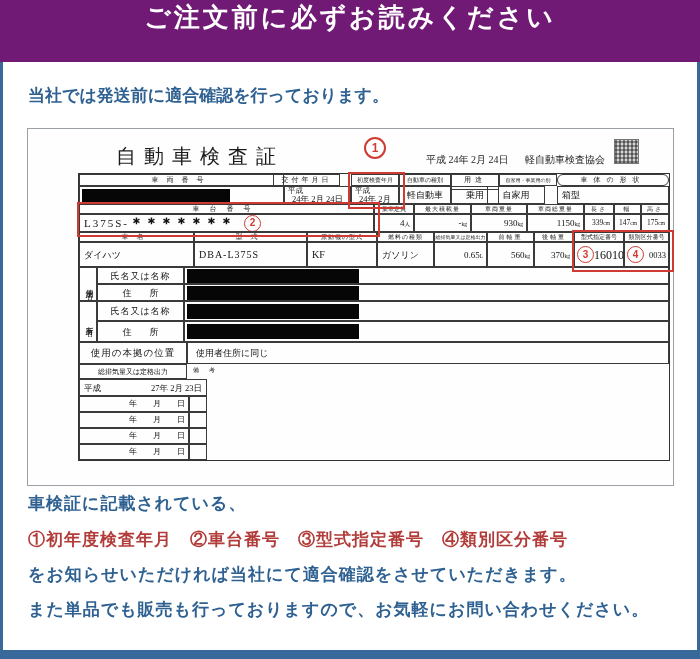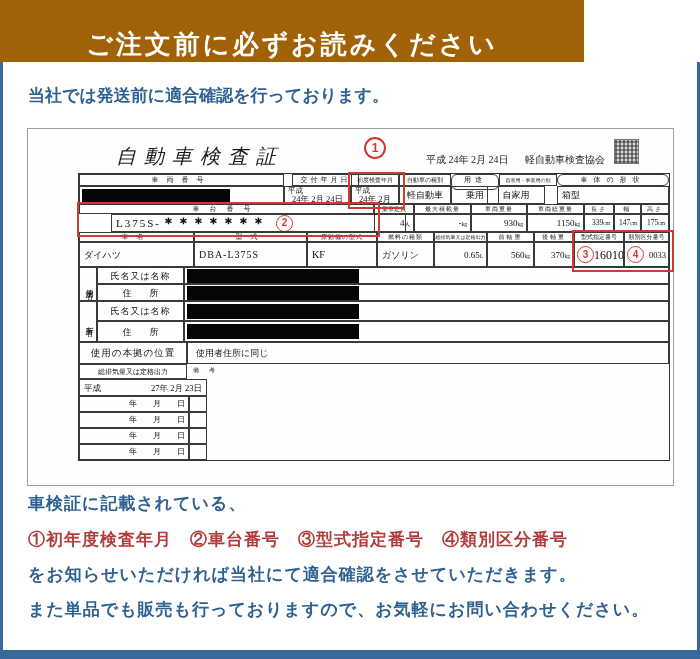--- a/index.html
+++ b/index.html
@@ -1,27 +1,27 @@
 <!DOCTYPE html>
 <html><head>
 <meta charset="utf-8">
 <style>
   html,body{margin:0;padding:0;background:#fff;}
   .page{position:relative;width:700px;height:659px;font-family:"Liberation Sans",sans-serif;overflow:hidden;}
-  .banner{position:absolute;left:0;top:0;width:584px;height:62px;background:#a16207;
-          display:flex;align-items:flex-end;justify-content:center;}
+  .banner{position:absolute;left:0;top:0;width:700px;height:62px;background:#701a75;
+          display:flex;align-items:flex-start;justify-content:center;}
   .banner-title{color:#ffffff;font-size:26px;font-weight:bold;letter-spacing:3px;}
   .content{position:absolute;left:0;top:62px;width:700px;height:597px;background:#ffffff;
            border-left:3px solid #38699a;border-right:3px solid #38699a;border-bottom:9px solid #38699a;
            box-sizing:border-box;}
   .intro{position:absolute;left:25px;top:22px;font-size:17px;font-weight:bold;color:#2e6191;}
   
   .cert{position:absolute;left:24px;top:66px;width:645px;height:356px;background:#fefefe;
         border:1px solid #9aa0a6;font-family:"Liberation Serif",serif;color:#111;}
-  .cert-title{position:absolute;left:88px;top:14px;font-size:20px;letter-spacing:8px;color:#1a1a1a;font-style:italic;}
+  .cert-title{position:absolute;left:88px;top:14px;font-size:20px;letter-spacing:8px;color:#1a1a1a;}
   .cert-date{position:absolute;left:398px;top:24px;font-size:10px;color:#222;}
   .cert-auth{position:absolute;left:497px;top:24px;font-size:10px;color:#222;}
   .seal{position:absolute;left:586px;top:10px;width:23px;height:23px;border:1px solid #777;
         background:repeating-linear-gradient(0deg,#9a9a9a 0 2px,#e8e8e8 2px 4px),
                    repeating-linear-gradient(90deg,#8a8a8a 0 2px,#ececec 2px 4px);
         background-blend-mode:multiply;}
   .ctable{position:absolute;left:50px;top:44px;width:590px;height:286px;border:1px solid #333;box-sizing:content-box;}
   .c{position:absolute;box-sizing:border-box;border:1px solid #3a3a3a;overflow:hidden;background:transparent;}
   .ch{font-size:7px;letter-spacing:1px;text-align:center;color:#222;line-height:9px;}
   .cv{font-size:9px;color:#111;line-height:16px;}
@@ -59,24 +59,24 @@
     <div class="cert">
       <div class="cert-title">自動車検査証</div>
       <div class="circ-abs" style="left:336px;top:8px;">1</div>
       <div class="cert-date">平成 24年  2月 24日</div>
       <div class="cert-auth">軽自動車検査協会</div>
       <div class="seal"></div>
 
       <div class="ctable">
 
         <div class="c ch" style="left:0;top:0;width:205px;height:12px;letter-spacing:8px;line-height:11px;">車両番号</div>
-        <div class="c ch" style="left:213px;top:0;width:67px;height:12px;letter-spacing:3px;line-height:11px;">交付年月日</div>
+        <div class="c ch" style="left:194px;top:0;width:67px;height:12px;letter-spacing:3px;line-height:11px;">交付年月日</div>
         <div class="c ch" style="left:272px;top:0;width:48px;height:12px;font-size:6px;letter-spacing:0;line-height:11px;">初度検査年月</div>
         <div class="c ch" style="left:320px;top:0;width:52px;height:12px;font-size:6px;letter-spacing:0;line-height:11px;">自動車の種別</div>
-        <div class="c ch" style="left:372px;top:0;width:48px;height:16px;letter-spacing:4px;line-height:11px;border-radius:6px;">用途</div>
+        <div class="c ch" style="left:372px;top:0;width:48px;height:16px;letter-spacing:4px;line-height:11px;">用途</div>
         <div class="c ch" style="left:420px;top:0;width:58px;height:12px;font-size:5px;letter-spacing:0;line-height:11px;">自家用・事業用の別</div>
         <div class="c ch" style="left:478px;top:0;width:112px;height:12px;letter-spacing:6px;line-height:11px;border-radius:6px;">車体の形状</div>
 
         <div class="c" style="left:0;top:12px;width:205px;height:18px;">
           <div class="bar" style="left:2px;top:2px;width:148px;height:14px;"></div>
         </div>
         <div class="c cv" style="left:205px;top:12px;width:67px;height:18px;">
           <span class="era">平成</span>
           <span class="dt">24年 2月 24日</span>
         </div>
@@ -91,21 +91,21 @@
 
         <div class="c ch" style="left:0;top:30px;width:295px;height:10px;letter-spacing:10px;">車台番号</div>
         <div class="c ch" style="left:295px;top:30px;width:40px;height:10px;font-size:6px;letter-spacing:0;">乗車定員</div>
         <div class="c ch" style="left:335px;top:30px;width:57px;height:10px;font-size:6px;letter-spacing:1px;">最大積載量</div>
         <div class="c ch" style="left:392px;top:30px;width:56px;height:10px;font-size:6px;letter-spacing:1px;">車両重量</div>
         <div class="c ch" style="left:448px;top:30px;width:57px;height:10px;font-size:6px;letter-spacing:1px;">車両総重量</div>
         <div class="c ch" style="left:505px;top:30px;width:30px;height:10px;font-size:6px;letter-spacing:2px;">長さ</div>
         <div class="c ch" style="left:535px;top:30px;width:27px;height:10px;font-size:6px;letter-spacing:2px;">幅</div>
         <div class="c ch" style="left:562px;top:30px;width:28px;height:10px;font-size:6px;letter-spacing:2px;">高さ</div>
 
-        <div class="c cv flexc lt" style="left:0;top:40px;width:295px;height:18px;margin-left:32px;">
+        <div class="c cv flexc lt" style="left:0;top:40px;width:295px;height:18px;">
           <span style="font-size:11px;letter-spacing:2px;">L375S-</span>
           <span style="font-size:15px;font-weight:bold;letter-spacing:0;">＊＊＊＊＊＊＊</span>
           <span class="circ" style="margin-left:10px;">2</span>
         </div>
         <div class="c cv rt" style="left:295px;top:40px;width:40px;height:18px;"><span>4</span><span class="u">人</span></div>
         <div class="c cv rt" style="left:335px;top:40px;width:57px;height:18px;"><span>-</span><span class="u">kg</span></div>
         <div class="c cv rt" style="left:392px;top:40px;width:56px;height:18px;"><span>930</span><span class="u">kg</span></div>
         <div class="c cv rt" style="left:448px;top:40px;width:57px;height:18px;"><span>1150</span><span class="u">kg</span></div>
         <div class="c cv rt" style="left:505px;top:40px;width:30px;height:18px;font-size:7.5px;"><span>339</span><span class="u">cm</span></div>
         <div class="c cv rt" style="left:535px;top:40px;width:27px;height:18px;font-size:7.5px;"><span>147</span><span class="u">cm</span></div>

